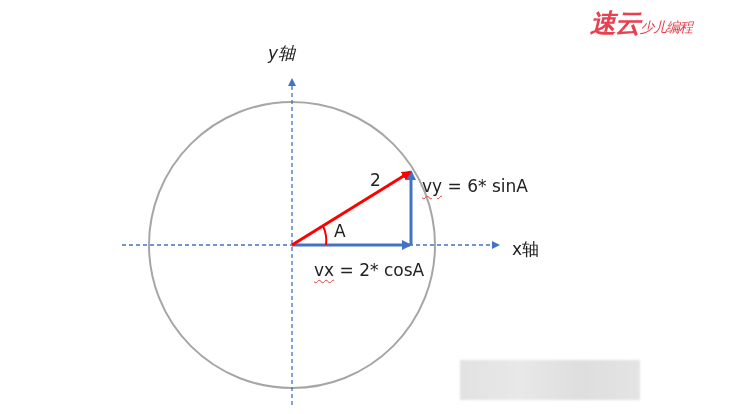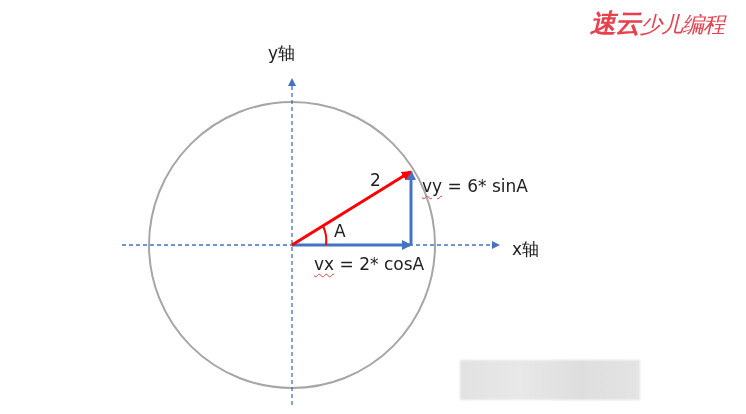--- a/index.html
+++ b/index.html
@@ -1,21 +1,21 @@
 <!DOCTYPE html>
 <html><head>
 <meta charset="utf-8">
 <style>
   html, body { margin: 0; padding: 0; background: #ffffff; }
   body { width: 746px; height: 414px; position: relative; overflow: hidden; font-family: "DejaVu Sans", sans-serif; }
   svg { position: absolute; left: 0; top: 0; }
   .lbl { position: absolute; color: #222; font-size: 17px; font-family: "DejaVu Sans", sans-serif; white-space: nowrap; }
   .squig { text-decoration: underline wavy #e04040; text-decoration-thickness: 1px; text-underline-offset: 3px; }
   .logo { position: absolute; left: 590px; top: 6px; font-family: "DejaVu Serif", serif; font-weight: bold; color: #e8404f; font-size: 26px; font-style: italic; letter-spacing: -1px; }
-  .logo small { font-size: 22px; font-weight: normal; }
+  .logo small { font-size: 14px; font-weight: normal; }
   .blur { position: absolute; left: 460px; top: 360px; width: 180px; height: 40px;
           background: linear-gradient(90deg,#e2e2e2,#e8e8e8,#dedede,#e4e4e4); filter: blur(1px); }
 </style>
 </head>
 <body>
 
 <svg width="746" height="414" viewBox="0 0 746 414">
   <defs>
     <marker id="ab" markerWidth="8" markerHeight="8" refX="6" refY="4" orient="auto" markerUnits="userSpaceOnUse">
       <path d="M0,0 L8,4 L0,8 Z" fill="#4472c4"></path>
@@ -31,20 +31,20 @@
   <line x1="122" y1="245" x2="498" y2="245" stroke="#4472c4" stroke-width="1.3" stroke-dasharray="4,3" marker-end="url(#ab)"></line>
   <line x1="292" y1="405" x2="292" y2="80" stroke="#4472c4" stroke-width="1.3" stroke-dasharray="4,3" marker-end="url(#ab)"></line>
   <line x1="292" y1="245" x2="410" y2="245" stroke="#4472c4" stroke-width="3" marker-end="url(#abv)"></line>
   <line x1="411" y1="245" x2="411" y2="172" stroke="#4472c4" stroke-width="3" marker-end="url(#abv)"></line>
   <line x1="292" y1="245" x2="410" y2="172" stroke="#ff0000" stroke-width="3" marker-end="url(#ar)"></line>
   <path d="M326,245 A34,34 0 0 0 323,226" fill="none" stroke="#ff0000" stroke-width="2"></path>
 </svg>
 
 <div class="logo"><span>速云</span><small>少儿编程</small></div>
 
-<div class="lbl" style="left:268px;top:42px;">y轴</div>
+<div class="lbl" style="left:268px;top:42px;font-style:italic;">y轴</div>
 <div class="lbl" style="left:512px;top:238px;text-align:right;">x轴</div>
 <div class="lbl" style="left:370px;top:170px;">2</div>
 <div class="lbl" style="left:334px;top:221px;">A</div>
 <div class="lbl" style="left:422px;top:176px;"><span class="squig">vy</span><span> = 6* sinA</span></div>
-<div class="lbl" style="left:314px;top:254px;"><span class="squig">vx</span><span> = 2* cosA</span></div>
+<div class="lbl" style="left:314px;top:260px;"><span class="squig">vx</span><span> = 2* cosA</span></div>
 
 <div class="blur"></div>
 
 </body></html>

